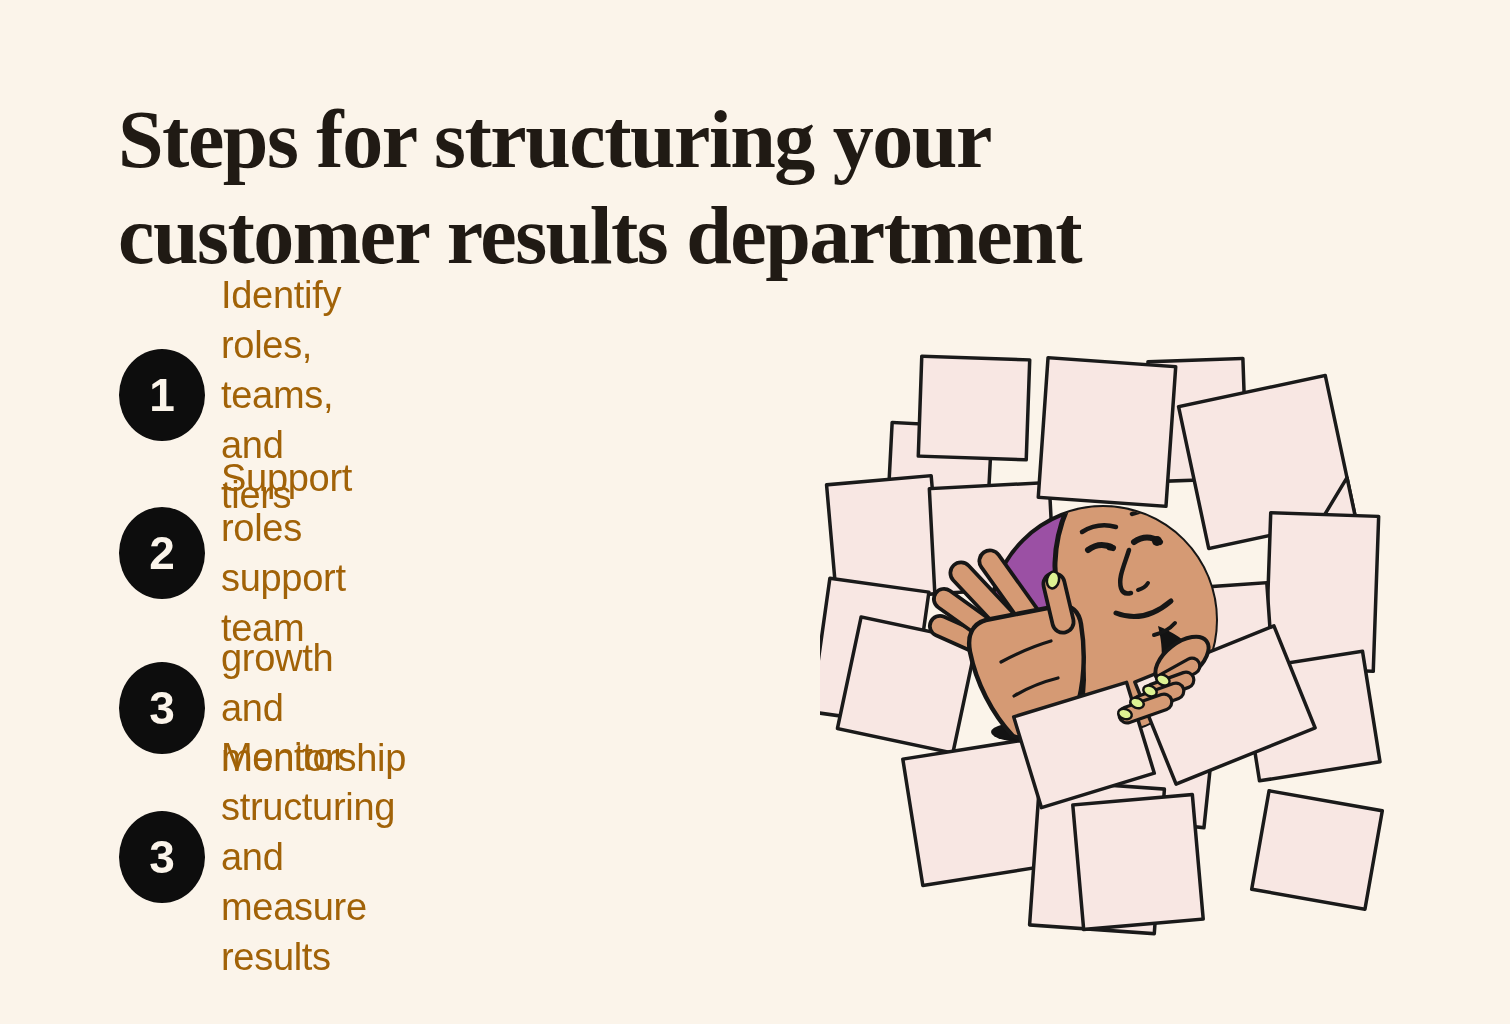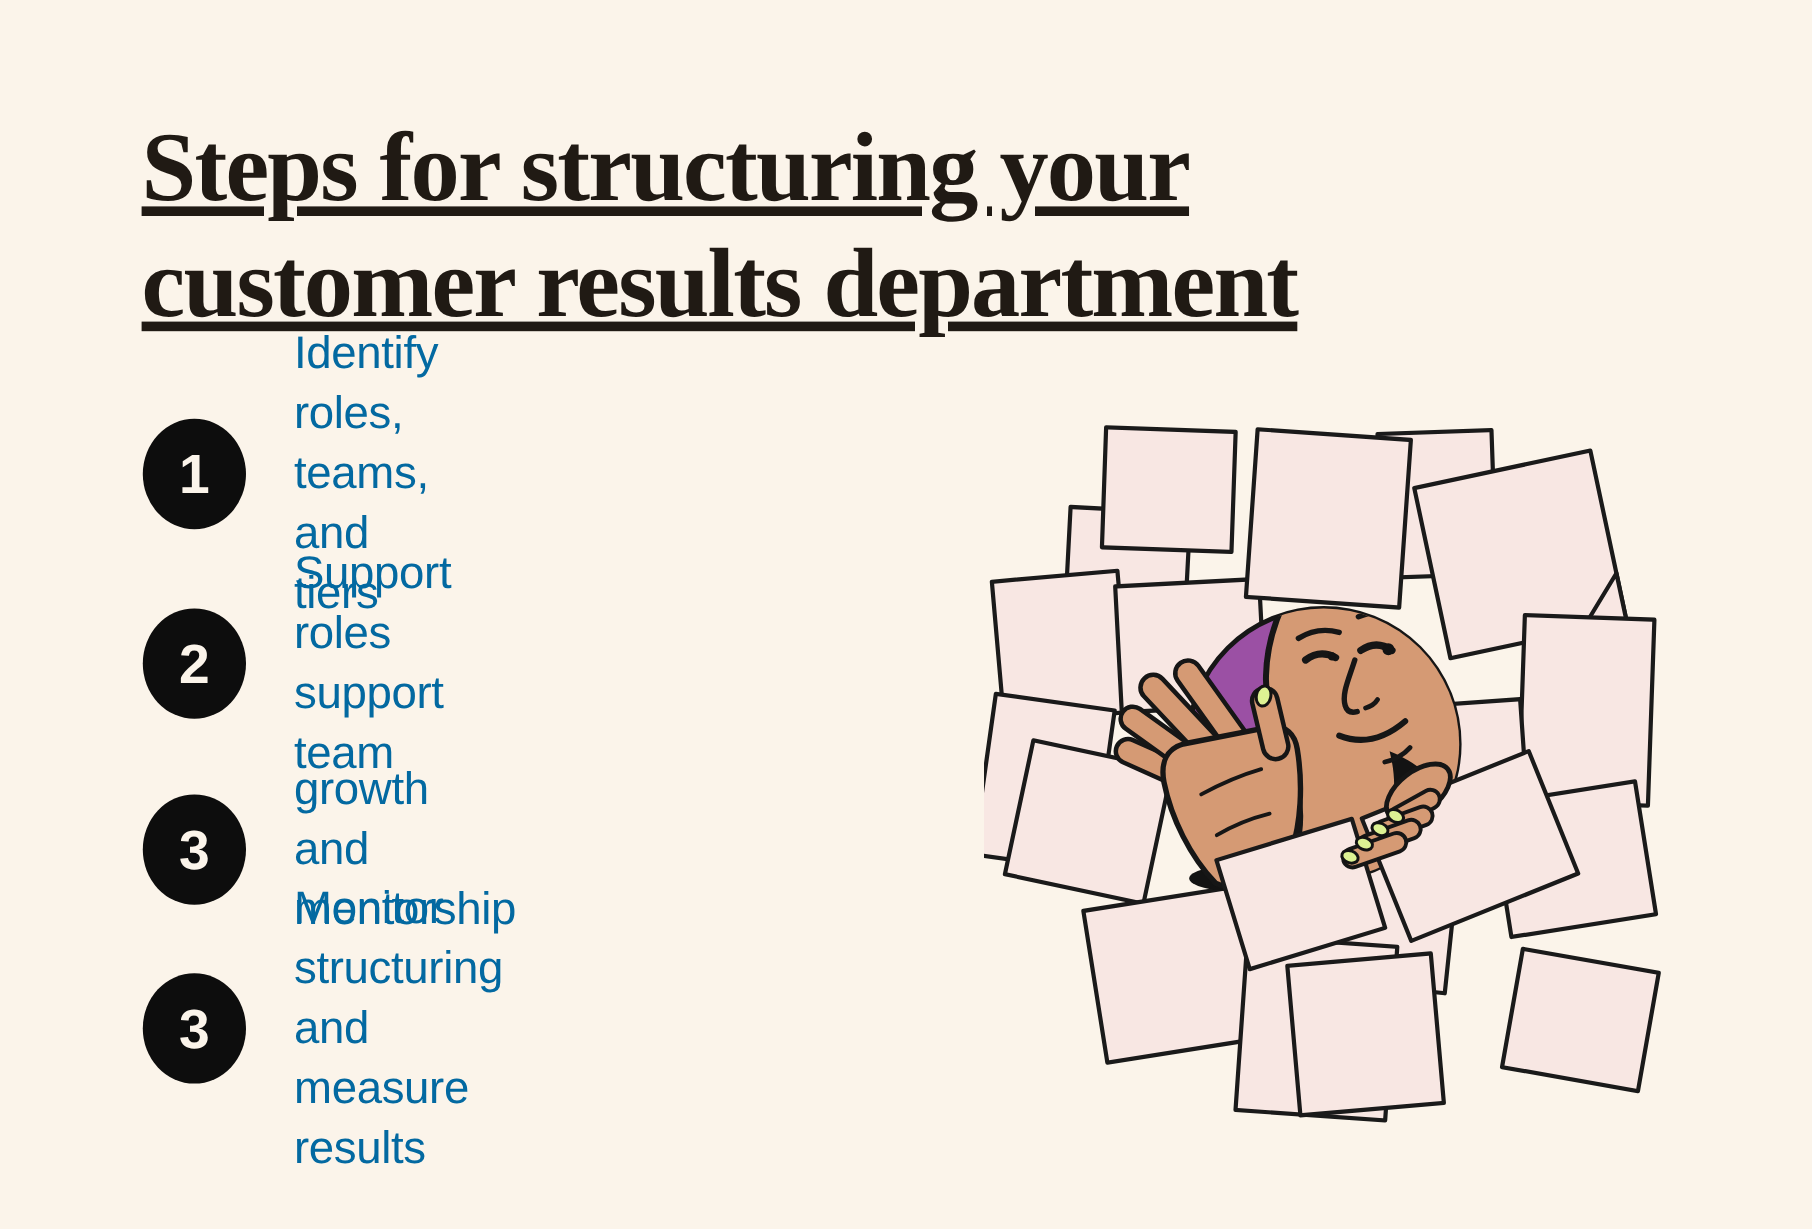--- a/index.html
+++ b/index.html
@@ -14,21 +14,20 @@
 
   .title {
     position: absolute;
     left: 118px; top: 92px;
     font-family: "Liberation Serif", "DejaVu Serif", serif;
     font-weight: 700;
     font-size: 82px;
     line-height: 96px;
     letter-spacing: -1.5px;
     color: #201a14;
-    text-decoration: underline;
   }
 
   .steps { position: absolute; left: 119px; top: 0; }
   .step {
     position: absolute;
     left: 0;
     display: flex;
     align-items: center;
     height: 100px;
   }
@@ -43,24 +42,24 @@
     background: #0d0d0d;
     color: #fbf4ea;
     display: flex;
     align-items: center;
     justify-content: center;
     font-size: 46px;
     font-weight: 700;
     flex: 0 0 auto;
   }
   .step-text {
-    margin-left: 40px;
+    margin-left: 16px;
     font-size: 38px;
     line-height: 50px;
-    color: #0369a1;
+    color: #a16207;
     letter-spacing: -0.3px;
   }
 
   .illustration {
     position: absolute;
     left: 820px; top: 330px;
     width: 600px; height: 610px;
   }
   .note { fill: #f8e7e3; stroke: #1a1a1a; stroke-width: 3.5; stroke-linejoin: round; }
   .oln  { stroke: #161616; fill: none; stroke-linecap: round; }

